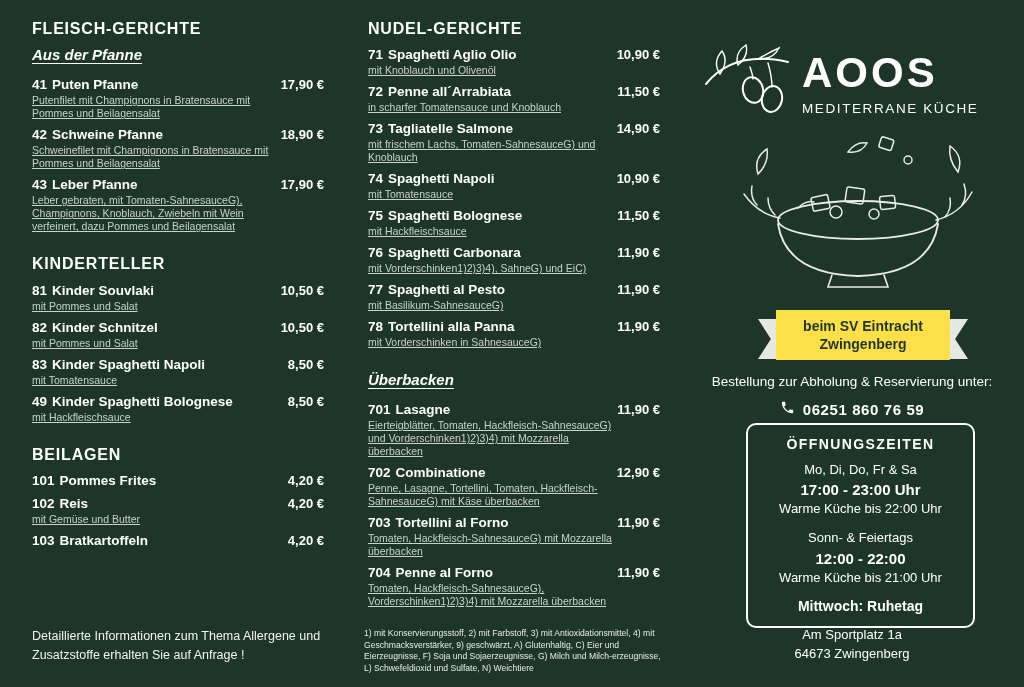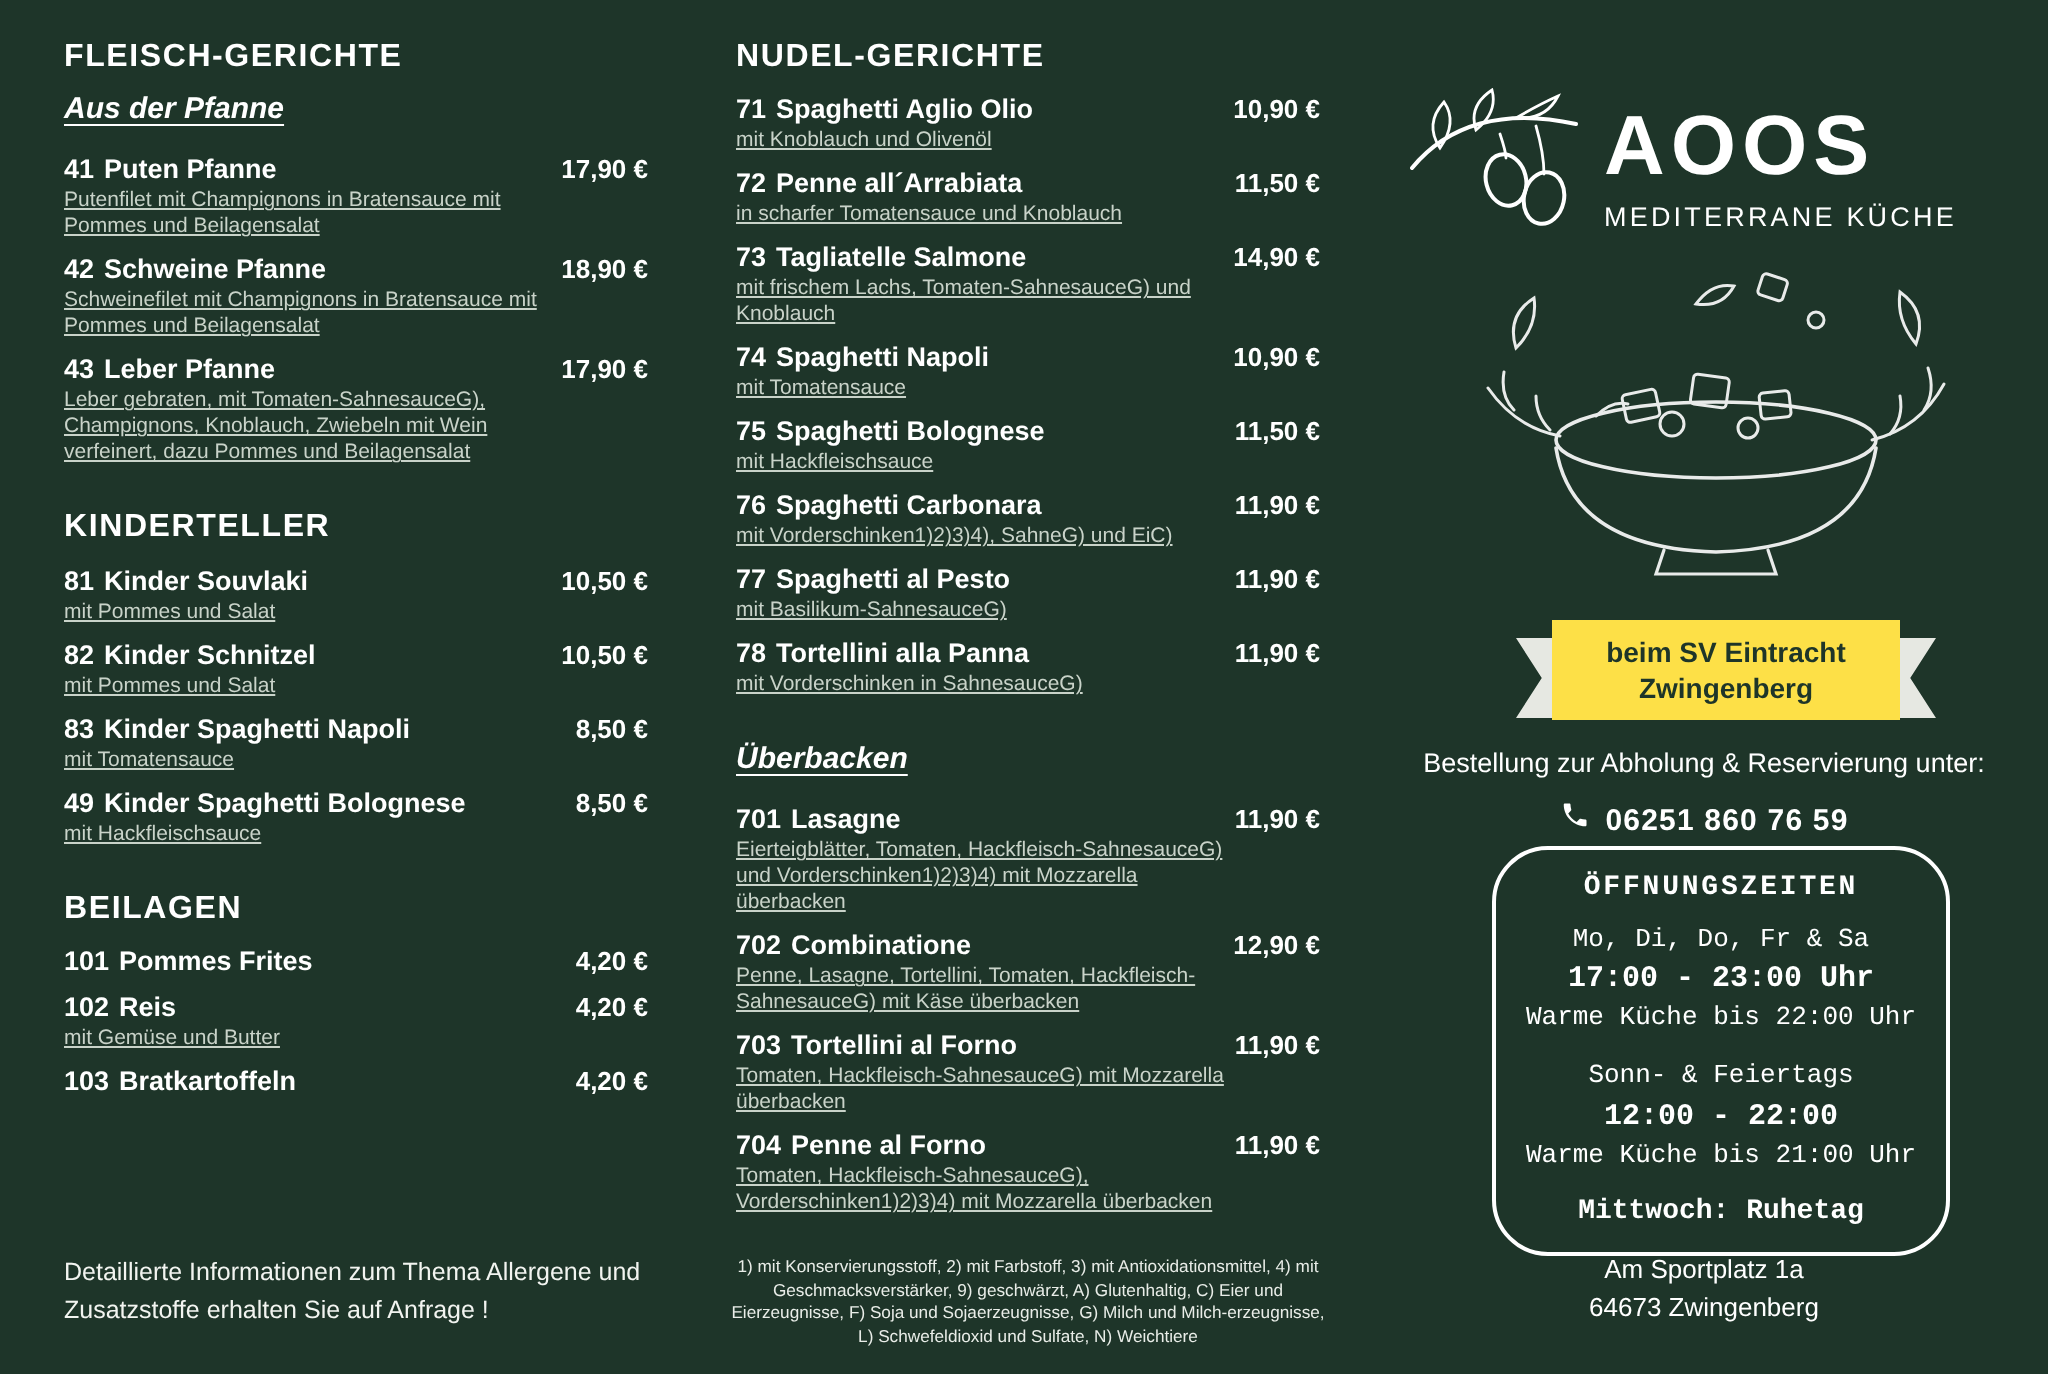--- a/index.html
+++ b/index.html
@@ -56,39 +56,39 @@
 
   .order-label { position: absolute; left: 690px; top: 374px; width: 324px; text-align: center; font-size: 13.5px; }
   .phone-row {
     position: absolute; left: 690px; top: 400px; width: 324px;
     display: flex; justify-content: center; align-items: flex-end; gap: 8px;
     font-weight: 800; font-size: 15px; letter-spacing: 0.6px;
   }
 
   .hours-box {
     position: absolute; left: 746px; top: 423px; width: 229px;
-    border: 2px solid #ffffff; border-radius: 28px;
-    padding: 11px 8px 12px; text-align: center; font-family: Liberation Mono, monospace;
+    border: 2px solid #ffffff; border-radius: 10px;
+    padding: 11px 8px 12px; text-align: center;
   }
   .hours-title { font-weight: 800; font-size: 14px; letter-spacing: 1.4px; margin-bottom: 9px; }
   .hours-days { font-size: 13px; line-height: 1.4; }
   .hours-time { font-size: 15px; font-weight: 800; line-height: 1.4; }
   .hours-note { font-size: 13px; line-height: 1.4; }
   .hours-block { margin-bottom: 11px; }
   .hours-closed { font-weight: 800; font-size: 14px; margin-top: 3px; }
 
   .address { position: absolute; left: 690px; top: 626px; width: 324px; text-align: center; font-size: 13px; line-height: 1.45; }
 
   .allergen-note {
     position: absolute; left: 32px; top: 627px; width: 300px;
     font-size: 12.5px; line-height: 1.5; color: #f2f4f0;
   }
   .footnotes {
     position: absolute; left: 364px; top: 628px; width: 300px;
-    font-size: 8.6px; line-height: 1.35; text-align: center; color: #e9ede8;
+    font-size: 8.6px; line-height: 1.35; text-align: left; color: #e9ede8;
   }
 </style>
 </head>
 <body>
 
 <div class="page" style="background: rgb(30, 53, 41); color: rgb(255, 255, 255);">
 
   <div class="col col-left">
     <section class="menu-section">
       <h2 class="section-title">FLEISCH-GERICHTE</h2>

